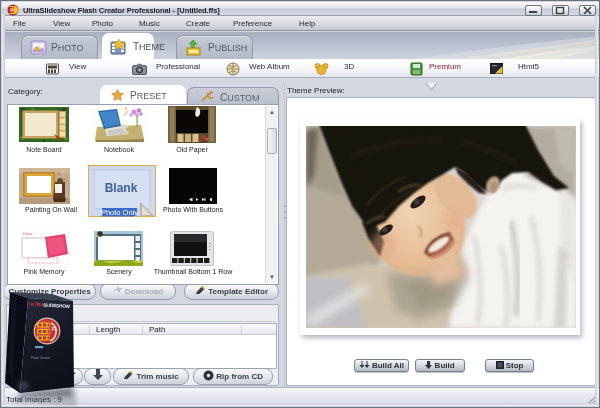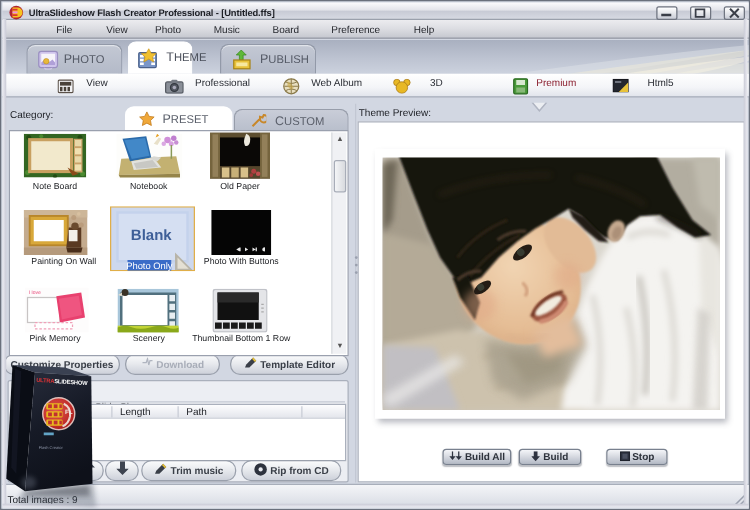--- a/index.html
+++ b/index.html
@@ -11,21 +11,21 @@
     background:linear-gradient(#fbfbfd 0%, #e3e4ea 45%, #c8cbd6 55%, #d6d9e2 100%);
     border-bottom:1px solid #9aa0ac; }
   #titlebar .ttl { position:absolute; left:21px; top:4px; font-size:7.5px; font-weight:bold; color:#1c1e24; letter-spacing:-0.1px;}
   
   .wbtn { position:absolute; top:3px; width:17px; height:11px; border:1px solid #6f7480; border-radius:2px;
     background:linear-gradient(#ffffff, #c9ccd6); font-size:8px; line-height:9px; text-align:center; color:#3a3e48; font-weight:bold;}
   
   #menubar { position:absolute; left:1px; top:15px; width:598px; height:15px;
     background:linear-gradient(#ececef 0%, #dcdde2 50%, #c6c8d0 100%);
     border-bottom:1px solid #8f939e; }
-  #menubar span { position:absolute; top:3px; font-size:8px; color:#26282e;margin-left:32px; }
+  #menubar span { position:absolute; top:3px; font-size:8px; color:#26282e; }
   
   #tabband { position:absolute; left:1px; top:31px; width:598px; height:27px;
     background:linear-gradient(#a9b0c0 0%, #bfc5d3 60%, #ccd2de 100%); }
   .swoosh { position:absolute; right:0; top:0; width:220px; height:27px; }
   .tab { position:absolute; bottom:0; height:24px; border-radius:7px 7px 0 0; font-size:9px; color:#555a66;
      text-align:left; }
   .tab .cap { font-size:10px; }
   .tabgrey { background:linear-gradient(#c3c8d4, #b4bac8); border:1px solid #9299a8; border-bottom:none; box-shadow:inset 0 1px 0 rgba(255,255,255,.5);}
   .tabwhite { background:#fff; border:1px solid #fff; border-bottom:none; height:26px; color:#4a4f5a;}
   
@@ -86,21 +86,21 @@
     <div class="wbtn" style="left:577px"><svg width="15" height="9" viewBox="0 0 15 9">
           <path d="M4 1 L11 8 M11 1 L4 8" stroke="#3a3e48" stroke-width="1.6"></path>
         </svg></div>
   </div>
 
   <div id="menubar">
     <span style="left:11px">File</span>
     <span style="left:51px">View</span>
     <span style="left:90px">Photo</span>
     <span style="left:137px">Music</span>
-    <span style="left:184px">Board</span>
+    <span style="left:184px">Create</span>
     <span style="left:231px">Preference</span>
     <span style="left:297px">Help</span>
   </div>
 
   <div id="tabband">
     <svg class="swoosh" viewBox="0 0 220 27" preserveAspectRatio="none">
       <path d="M220 4 C150 11 90 19 30 27 L100 27 C160 18 200 11 220 8 Z" fill="#dde1e8" opacity="0.5"></path>
       <path d="M220 8 C170 14 120 21 75 27 L140 27 C180 20 210 14 220 12 Z" fill="#ece9d8" opacity="0.55"></path>
       <path d="M220 13 C180 18 150 22 120 27 L175 27 C200 22 215 18 220 16 Z" fill="#f6f2e2" opacity="0.6"></path>
       <path d="M220 18 C195 21 175 24 160 27 L220 27 Z" fill="#f2efe2" opacity="0.5"></path>

